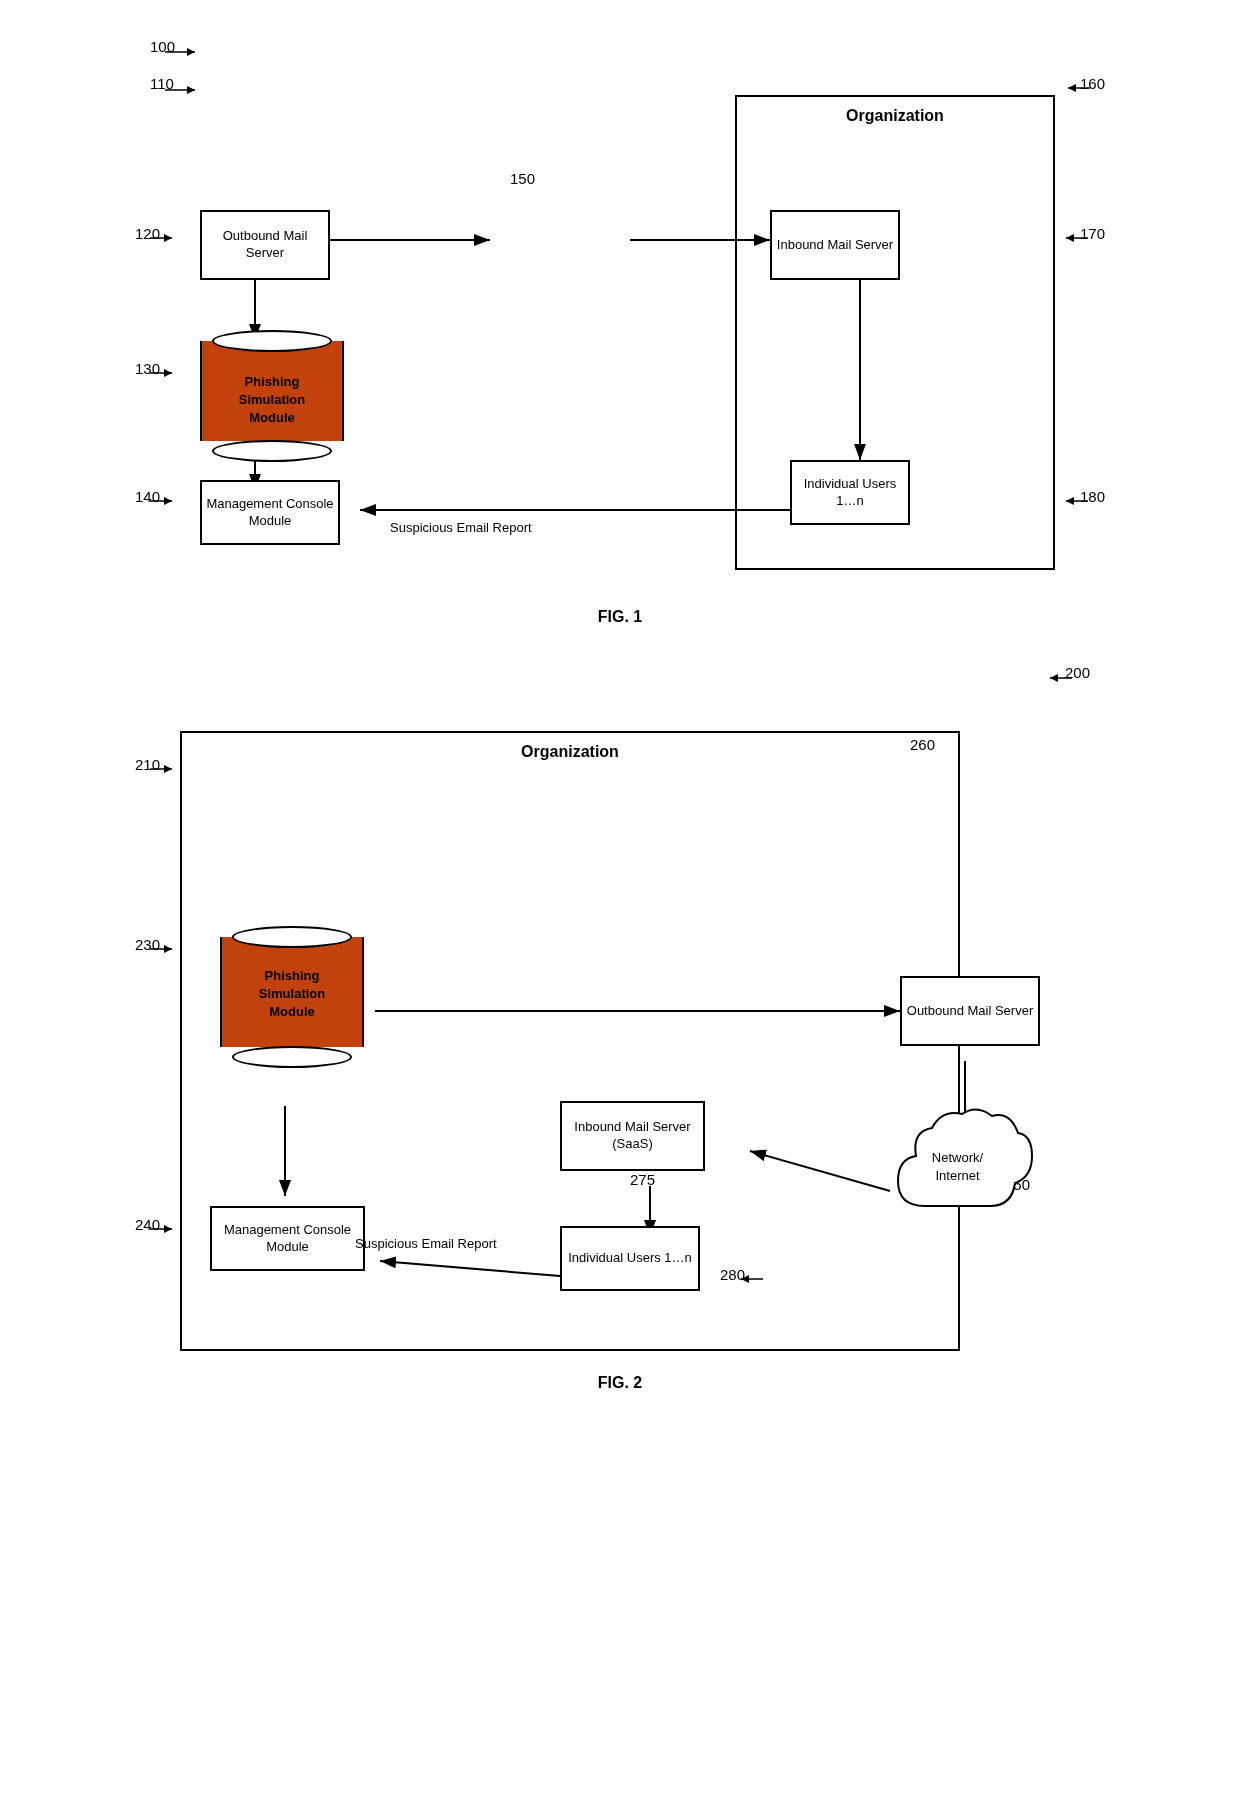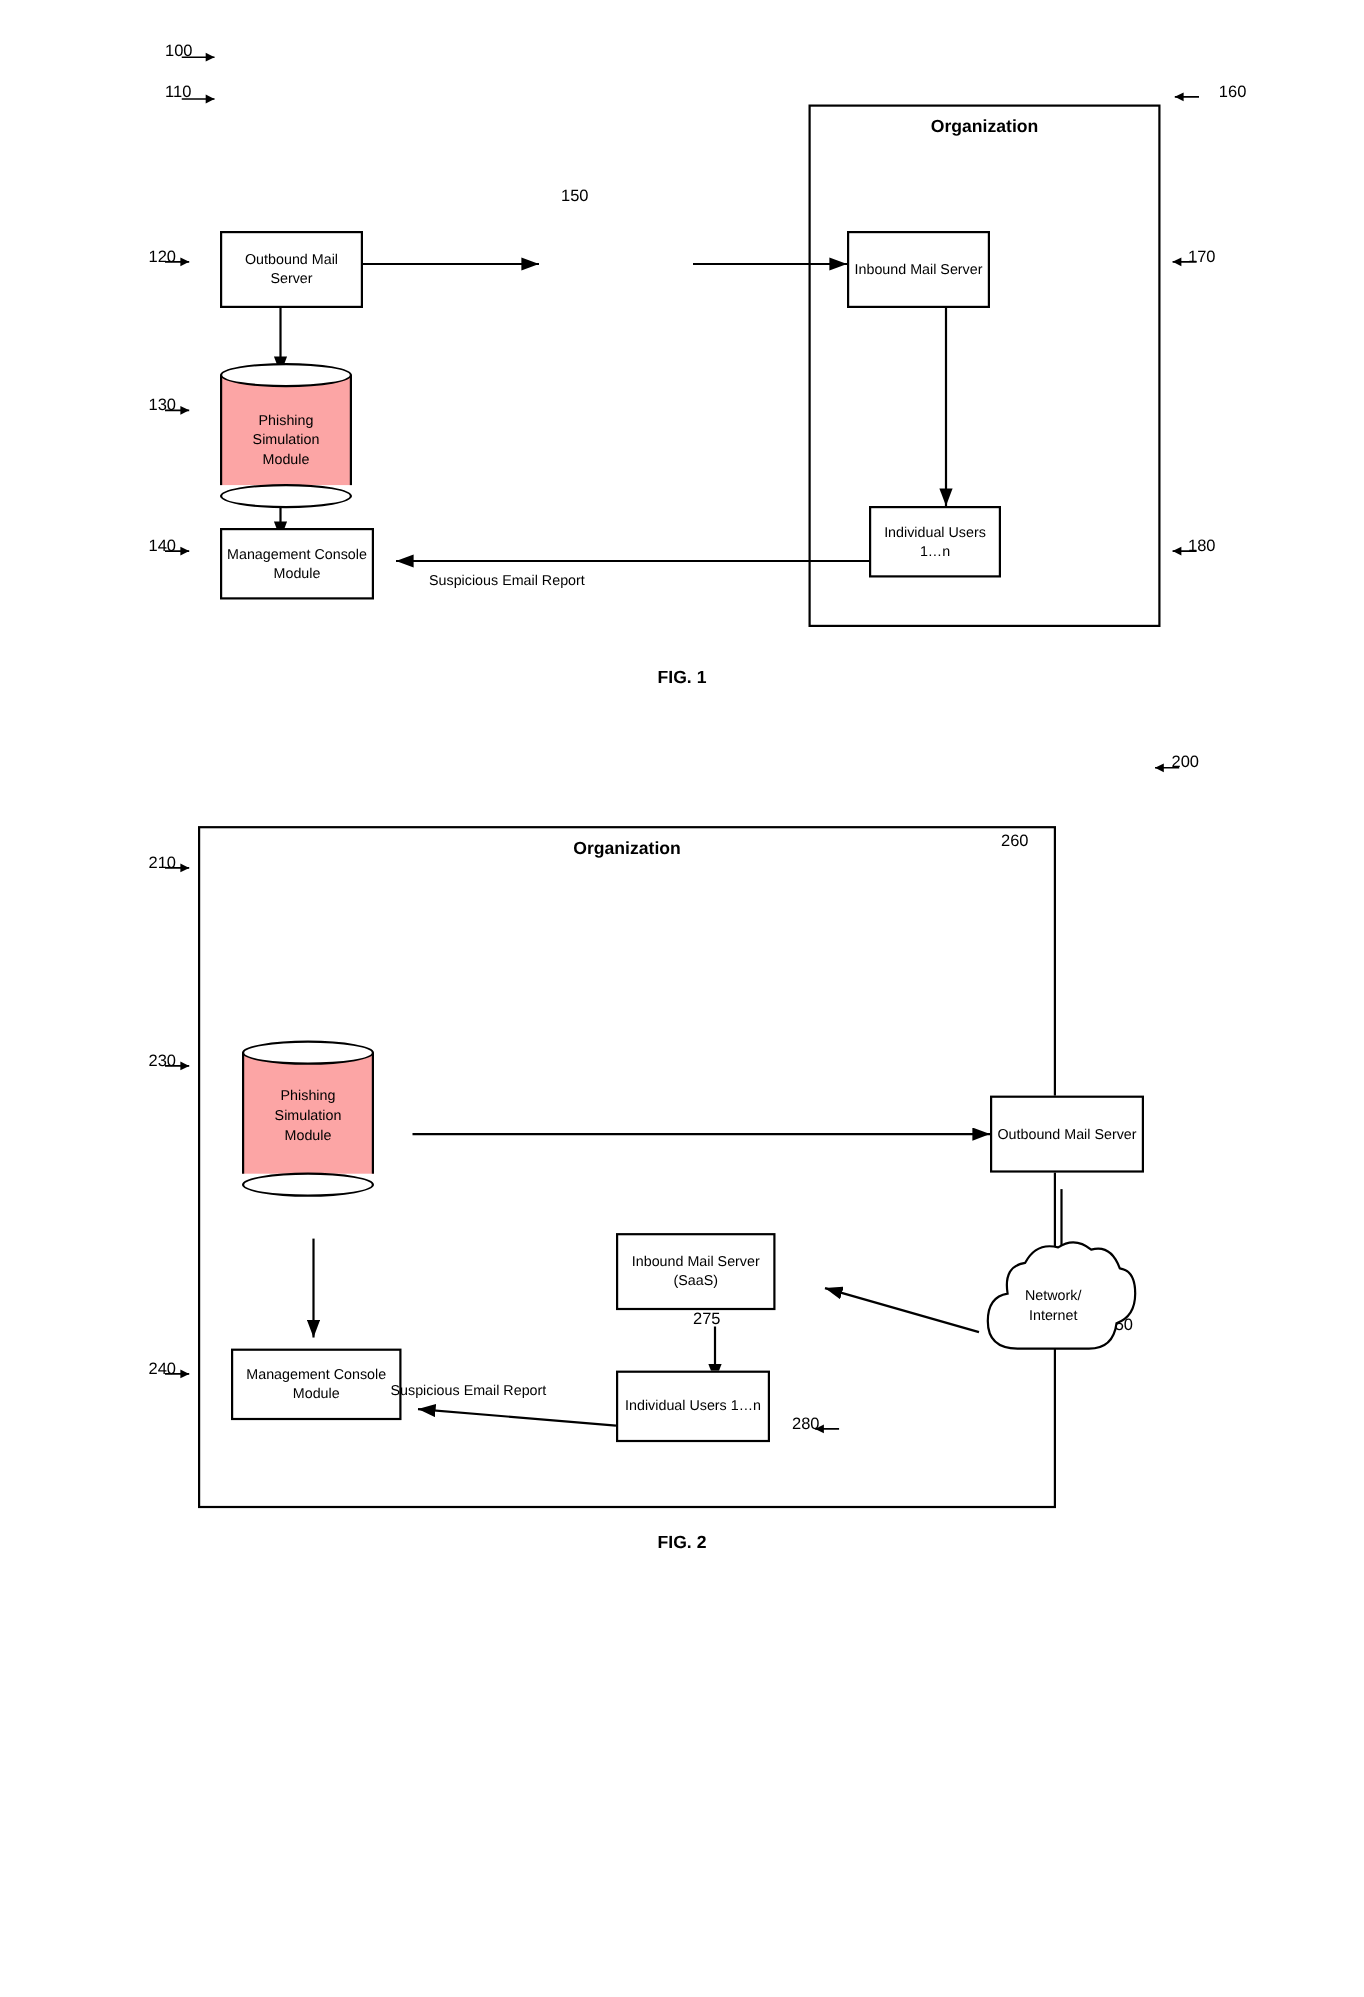--- a/index.html
+++ b/index.html
@@ -7,21 +7,21 @@
       background: #fff;
       font-family: Arial, sans-serif;
       width: 1240px;
       min-height: 1815px;
       padding: 20px;
     }
     .page {
       display: flex;
       flex-direction: column;
       align-items: center;
-      gap: 40px;
+      gap: 20px;
     }
 
     
     .figure {
       display: flex;
       flex-direction: column;
       align-items: center;
       gap: 8px;
       width: 100%;
     }
@@ -75,27 +75,28 @@
     .cyl-top {
       width: 120px;
       height: 22px;
       border: 2px solid #000;
       border-radius: 50%;
       background: #fff;
       position: relative;
       z-index: 2;
     }
     .cyl-body {
-      width: 120px;
+      width: 144px;
       border-left: 2px solid #000;
       border-right: 2px solid #000;
-      background: #fca5a5;
+      background: #c2410c;
       position: relative;
       z-index: 1;
       margin-top: -11px;
+      font-weight: bold;
     }
     .cyl-bottom {
       width: 120px;
       height: 22px;
       border: 2px solid #000;
       border-radius: 50%;
       background: #fff;
       margin-top: -1px;
       position: relative;
       z-index: 2;
@@ -178,21 +179,21 @@
       </svg>
 
       <span class="ref" style="top:468px; left:65px;">140</span>
       <svg style="position:absolute;top:473px;left:80px;" width="30" height="16">
         <line x1="0" y1="8" x2="22" y2="8" stroke="#000" stroke-width="1.5"></line>
         <polygon points="14,4 22,8 14,12" fill="#000"></polygon>
       </svg>
 
       <span class="ref" style="top:150px; left:440px;">150</span>
 
-      <span class="ref" style="top:55px; left:1010px;margin-left:28px;">160</span>
+      <span class="ref" style="top:55px; left:1010px;">160</span>
       <svg style="position:absolute;top:60px;left:990px;" width="30" height="16">
         <line x1="30" y1="8" x2="8" y2="8" stroke="#000" stroke-width="1.5"></line>
         <polygon points="16,4 8,8 16,12" fill="#000"></polygon>
       </svg>
 
       <span class="ref" style="top:205px; left:1010px;">170</span>
       <svg style="position:absolute;top:210px;left:990px;" width="28" height="16">
         <line x1="28" y1="8" x2="6" y2="8" stroke="#000" stroke-width="1.5"></line>
         <polygon points="14,4 6,8 14,12" fill="#000"></polygon>
       </svg>

